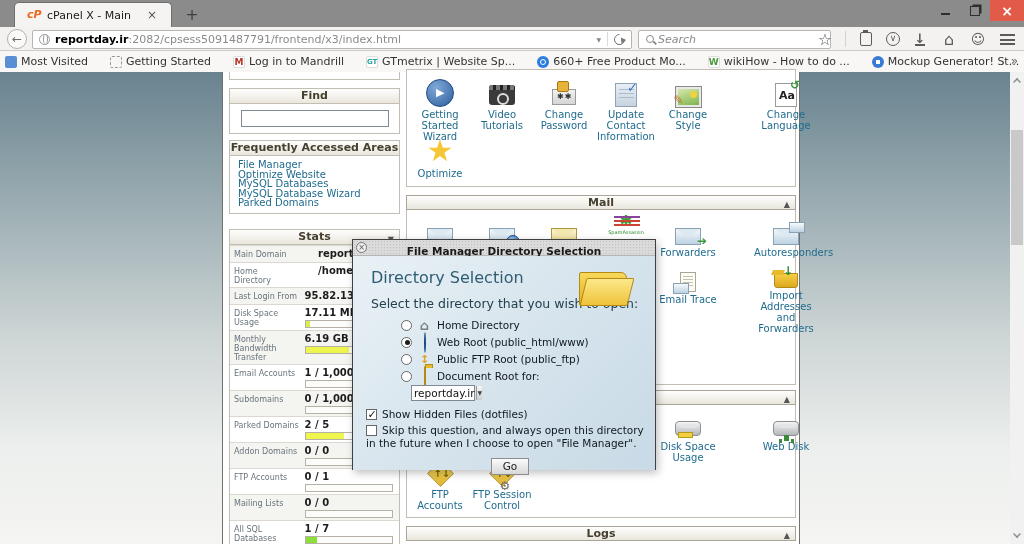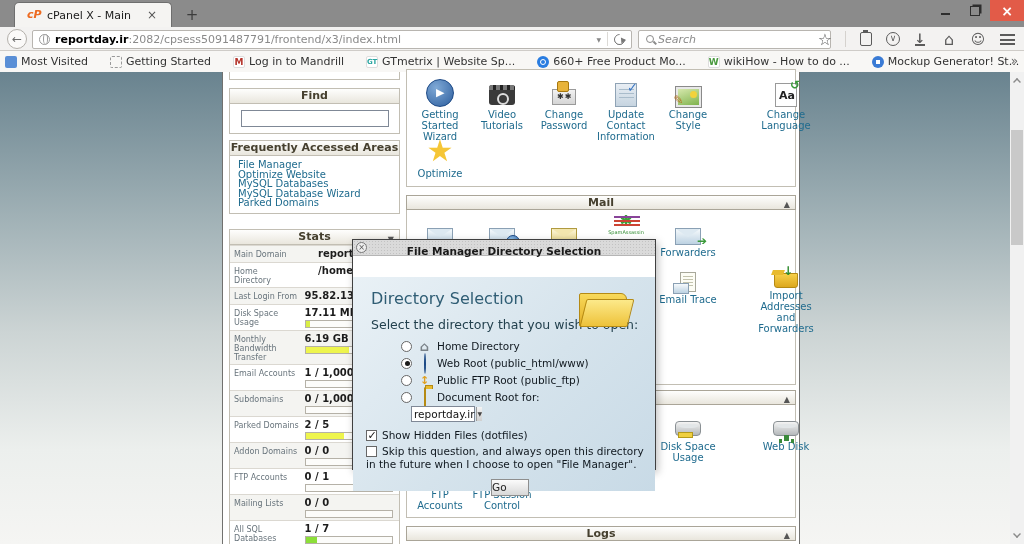--- a/index.html
+++ b/index.html
@@ -175,21 +175,21 @@
   .diamond::after { content:"↑↓"; position:absolute; left:1px; top:2px; transform:rotate(-45deg); font-size:10px; font-weight:bold; color:#7a5c0e; }
   .gear { position:absolute; font-size:12px; color:#6e6e6e; right:-8px; bottom:-6px; transform:rotate(-45deg); }
   .gear::after { content:"⚙"; }
 
   
   .dialog { position:absolute; left:352px; top:239px; width:304px; height:231px; border:1px solid #404040; background:#fff; box-shadow:2px 3px 8px rgba(0,0,0,.25); z-index:20; }
   .dtitle { height:16px; background:#dadada; background-image:radial-gradient(#c2c2c2 0.8px, transparent 0.8px); background-size:3px 3px; border-bottom:1px solid #b5b5b5; position:relative; text-align:center; }
   .dtitle .ttl { font-size:10.5px; font-weight:bold; color:#1a1a1a; line-height:15px; }
   .dclose { position:absolute; left:3px; top:2px; width:11px; height:11px; border:1px solid #777; border-radius:50%; background:#eee; color:#555; font-size:8px; line-height:9px; text-align:center; }
   .dclose::after { content:"×"; }
-  .dbody { position:relative; height:214px; background:linear-gradient(135deg,#e9f1f6 0%,#d5e3ec 55%,#c8dae6 100%);margin-top:21px; }
+  .dbody { position:relative; height:214px; background:linear-gradient(135deg,#e9f1f6 0%,#d5e3ec 55%,#c8dae6 100%); }
   .dhead { position:absolute; left:18px; top:12px; font-size:16px; color:#2f5d74; }
   .dprompt { position:absolute; left:18px; top:40px; font-size:12.5px; color:#23414e; }
   .dfolder { position:absolute; right:26px; top:12px; width:52px; height:40px; }
   .dfolder::before { content:""; position:absolute; left:2px; top:4px; width:46px; height:32px; background:linear-gradient(#f8d95a,#e3ae25); border:1px solid #b58a14; border-radius:2px 6px 2px 2px; }
   .dfolder::after { content:""; position:absolute; left:6px; top:10px; width:46px; height:26px; background:linear-gradient(#fce98a,#eec23a); border:1px solid #b58a14; transform:skewX(-14deg); border-radius:2px; }
   .dopt { position:absolute; left:48px; display:flex; align-items:center; gap:5px; height:14px; }
   .radio { width:11px; height:11px; border:1px solid #666; border-radius:50%; background:#fff; position:relative; flex:none; }
   .radio.sel::after { content:""; position:absolute; left:2.5px; top:2.5px; width:5px; height:5px; border-radius:50%; background:#1a1a1a; }
   .dopt .olbl { font-size:10.5px; color:#10181f; white-space:nowrap; }
   .oi { width:15px; text-align:center; flex:none; }
@@ -201,21 +201,21 @@
   .oi-folder { width:14px; height:10px; margin:0 auto; background:linear-gradient(#fce98a,#e8bb2e); border:1px solid #b58a14; border-radius:1px; position:relative; }
   .oi-folder::before { content:""; position:absolute; left:0; top:-3px; width:6px; height:3px; background:#e8bb2e; border:1px solid #b58a14; border-bottom:none; }
   .dselect { position:absolute; left:58px; top:129px; width:64px; height:16px; background:#fff; border:1px solid #7f8896; display:flex; }
   .dselect .selval { flex:1; font-size:10.5px; color:#111; padding:1px 2px; white-space:nowrap; }
   .selbtn { width:14px; background:linear-gradient(#f4f4f4,#cfcfcf); border-left:1px solid #9a9a9a; font-size:6px; color:#444; text-align:center; line-height:14px; }
   .selbtn::after { content:"▼"; }
   .dcheckrow { position:absolute; left:13px; font-size:10.5px; color:#10181f; line-height:13px; }
   .cbox { display:inline-block; width:11px; height:11px; border:1px solid #666; background:#fff; vertical-align:-2px; margin-right:5px; position:relative; }
   .cbox.on::after { content:"✓"; position:absolute; left:0.5px; top:-2px; font-size:11px; font-weight:bold; color:#111; }
   .dskip { width:290px; }
-  .gobtn { position:absolute; left:138px; top:202px; width:38px; height:17px; background:linear-gradient(#fbfbfb,#d8d8d8); border:1px solid #8e8e8e; font-size:10.5px; color:#222; text-align:left; line-height:15px; }
+  .gobtn { position:absolute; left:138px; top:202px; width:38px; height:17px; background:linear-gradient(#fbfbfb,#d8d8d8); border:1px solid #8e8e8e; font-size:10.5px; color:#222; text-align:center; line-height:15px; }
 
   
   .scroll { position:absolute; right:0; top:0; width:14px; height:472px; background:#f1f1f1; }
   .sc-arrow { position:absolute; left:3px; width:8px; height:8px; }
   .sc-up { top:6px; border-left:2px solid #8a8a8a; border-top:2px solid #8a8a8a; transform:rotate(45deg) scale(.7); }
   .sc-dn { bottom:6px; border-right:2px solid #8a8a8a; border-bottom:2px solid #8a8a8a; transform:rotate(45deg) scale(.7); }
   .sc-thumb { position:absolute; left:1px; top:58px; width:12px; height:115px; background:#c9c9c9; }
 </style>
 </head>
 <body>
@@ -508,20 +508,28 @@
                 </span>
               </div>
             <div class="cell c4" style="top:5px">
                 <span class="icwrap">
                   <span class="env">
                     <span class="ex ex-arrow"></span>
                   </span>
                 </span>
                 <span class="lbl">Forwarders</span>
               </div>
+            <div class="cell c5" style="top:5px">
+                <span class="icwrap">
+                  <span class="env">
+                    <span class="ex ex-env2"></span>
+                  </span>
+                </span>
+                <span class="lbl">Autoresponders</span>
+              </div>
             <div class="cell c4" style="top:52px">
                 <span class="icwrap">
                   <span class="i-trace">
                     <span class="ex ex-envt"></span>
                   </span>
                 </span>
                 <span class="lbl">Email Trace</span>
               </div>
             <div class="cell c5" style="top:48px">
                 <span class="icwrap">

